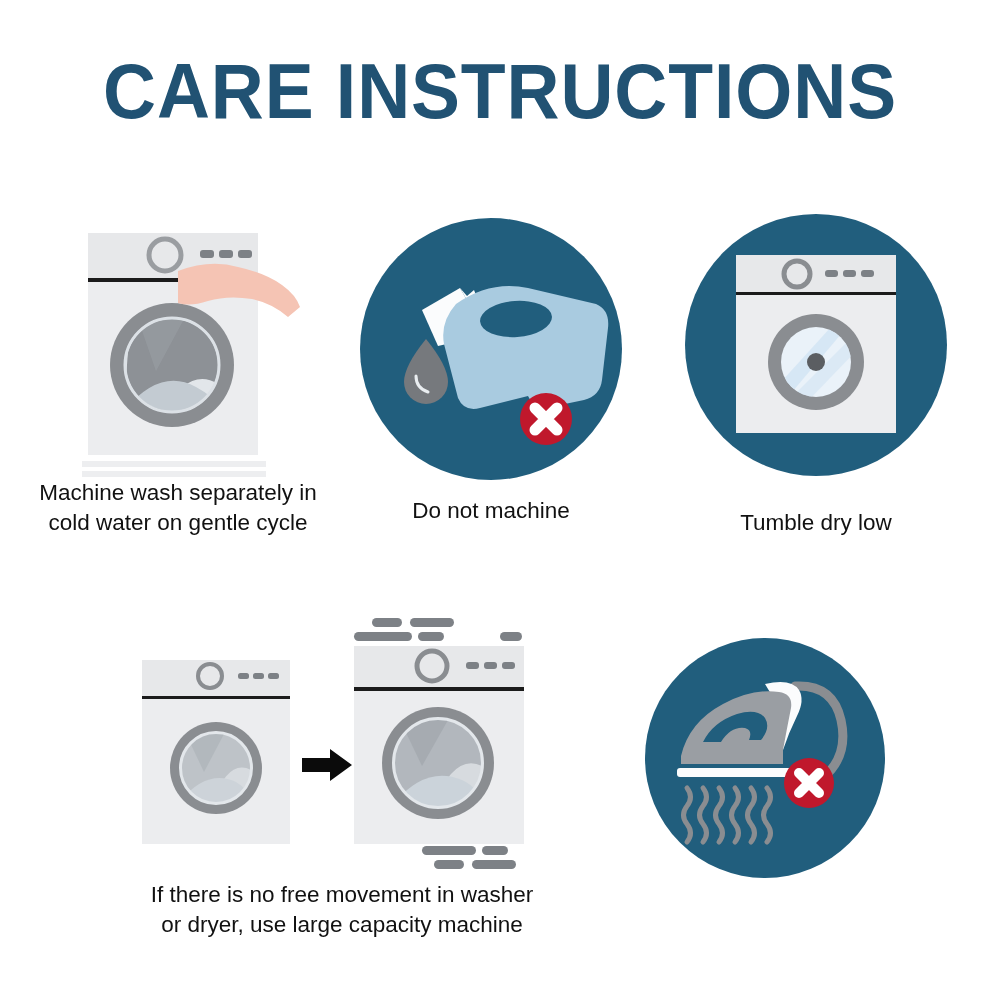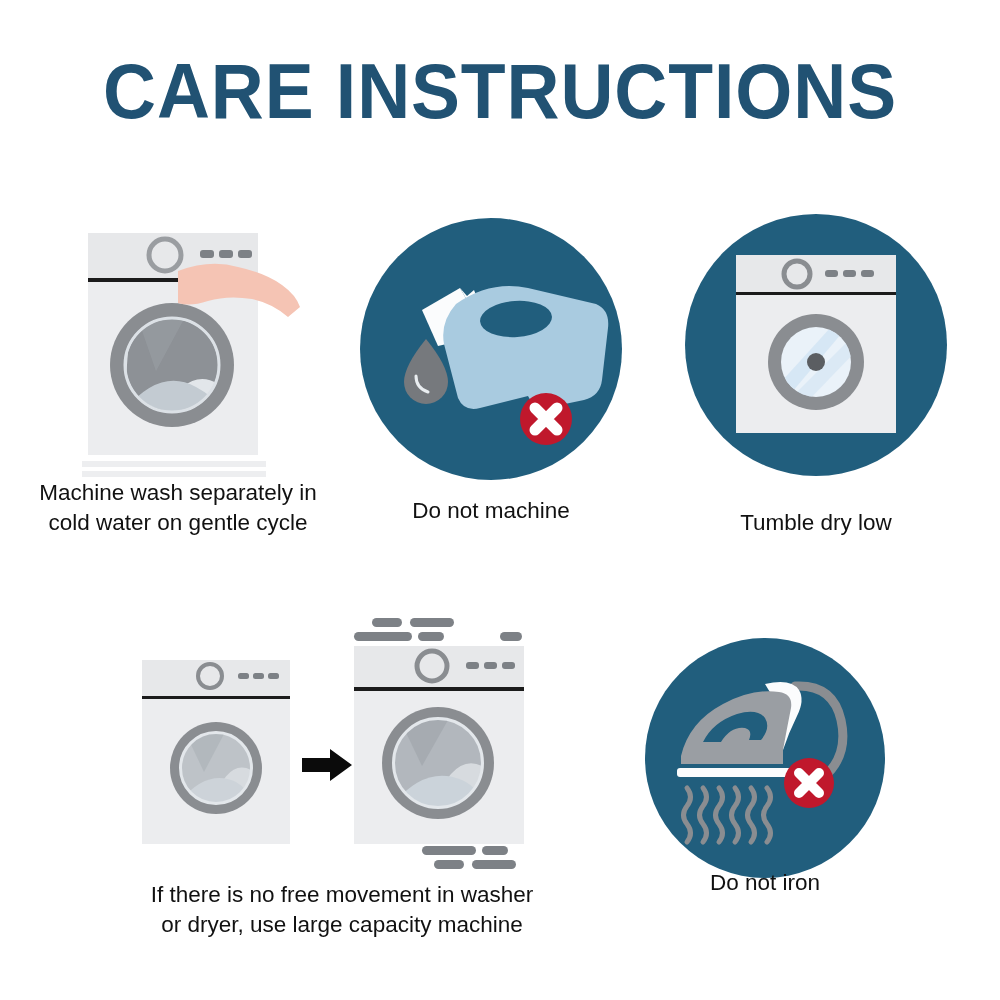--- a/index.html
+++ b/index.html
@@ -250,15 +250,14 @@
         <path d="M106 150 q7 9 0 18 q-7 9 0 18 q7 9 0 18"></path>
         <path d="M122 150 q7 9 0 18 q-7 9 0 18 q7 9 0 18"></path>
       </g>
 
       <g>
         <circle cx="164" cy="145" r="25" fill="#C0182C"></circle>
         <path d="M154 135 L174 155 M174 135 L154 155" stroke="#FFFFFF" stroke-width="10" stroke-linecap="round"></path>
       </g>
     </svg>
   </div>
-  <div class="caption" style="left:630px; top:868px; width:270px;">Do not iron</div>
 
 </div>
 
 </body></html>

